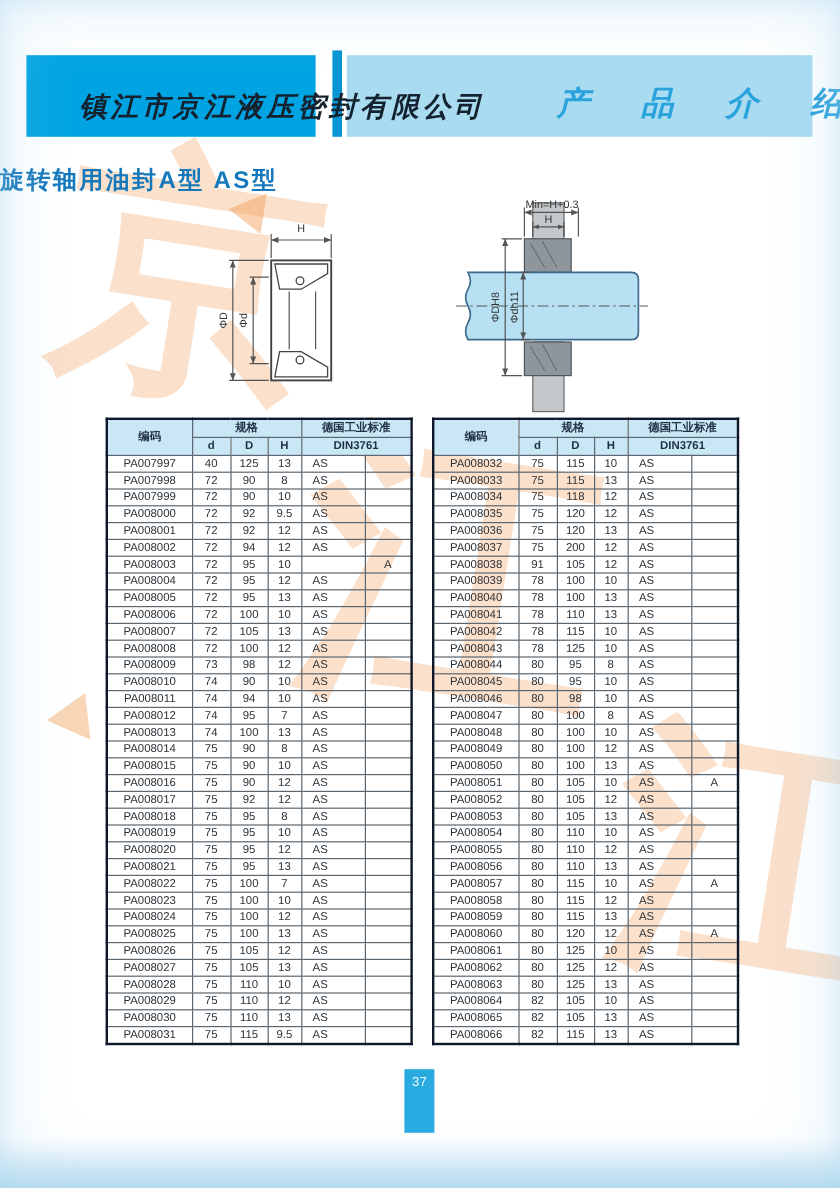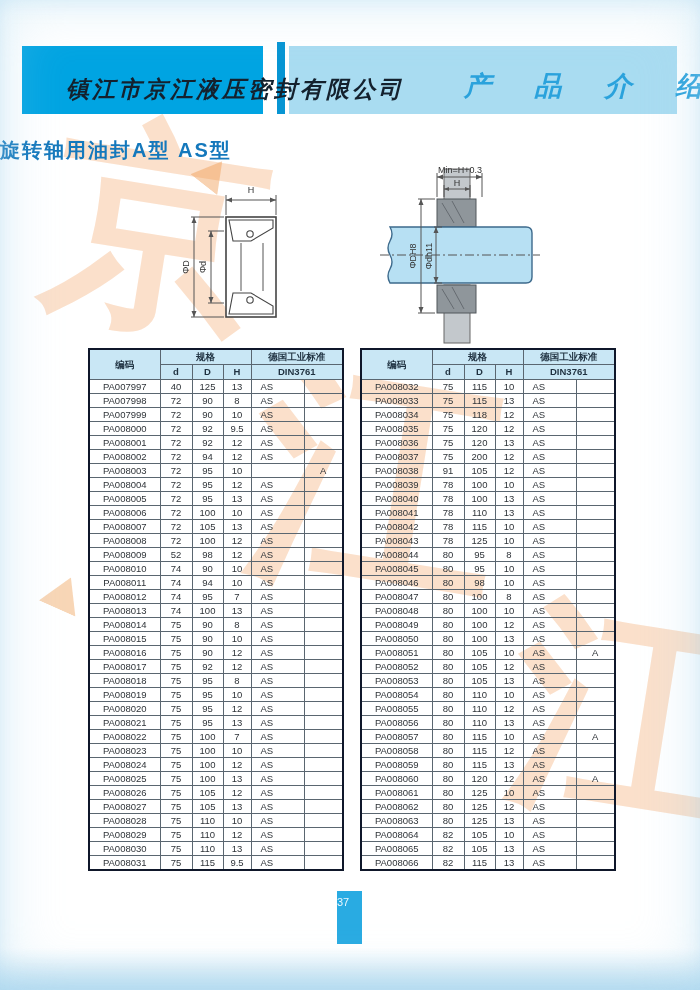--- a/index.html
+++ b/index.html
@@ -70,21 +70,21 @@
     border:1px solid #5a6670; padding:0; height:13px; overflow:hidden;
     font:9.5px/1 "Liberation Sans", sans-serif; text-align:center; color:#2e3338;
     white-space:nowrap;
   }
   .spec thead th { background:#c9e7f5; height:14px; font-weight:bold; color:#1f3140; }
   .spec td.as-col { text-align:left; padding-left:9px; }
 
   
   .page-num {
     position:absolute; left:337px; top:891px; width:25px; height:53px; z-index:2;
-    background:#29abe2; color:#eaf7fd; font-size:11px; 
+    background:#29abe2; color:#eaf7fd; font-size:11px; text-align:center;
     padding-top:5px; box-sizing:border-box;
   }
 </style>
 </head>
 <body>
 
 <div class="page">
 
   <div class="wm wm1">京</div>
   <div class="wm wm2">江</div>
@@ -286,21 +286,21 @@
         <tr>
           <td>PA008008</td>
           <td>72</td>
           <td>100</td>
           <td>12</td>
           <td class="as-col">AS</td>
           <td></td>
         </tr>
         <tr>
           <td>PA008009</td>
-          <td>52</td>
+          <td>73</td>
           <td>98</td>
           <td>12</td>
           <td class="as-col">AS</td>
           <td></td>
         </tr>
         <tr>
           <td>PA008010</td>
           <td>74</td>
           <td>90</td>
           <td>10</td>

